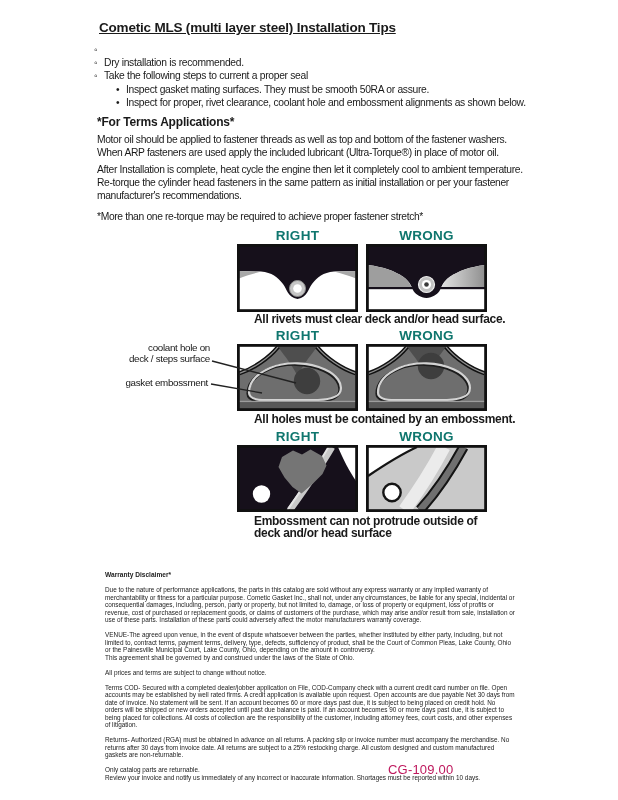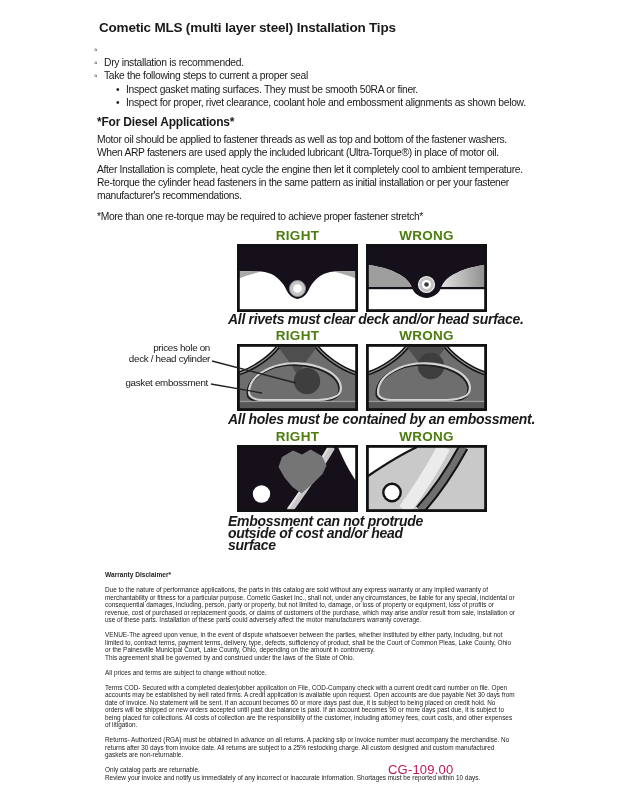--- a/index.html
+++ b/index.html
@@ -1,35 +1,35 @@
 <!DOCTYPE html>
 <html><head>
 <meta charset="utf-8">
 <style>
   html,body{margin:0;padding:0;background:#fff;}
   .page{position:relative;width:618px;height:800px;background:#ffffff;overflow:hidden;
         font-family:"Liberation Sans",sans-serif;color:#1a1a1a;}
   
   .title{position:absolute;left:99px;top:20px;font-size:13.5px;font-weight:bold;
-         letter-spacing:-0.2px;white-space:nowrap;}
+         text-decoration:underline;letter-spacing:-0.2px;white-space:nowrap;}
   .tips{position:absolute;left:94px;top:43px;font-size:10.3px;letter-spacing:-0.3px;line-height:13.2px;}
   .tips .row{display:flex;}
   .tips .row.sub{margin-left:22px;}
   .tips .marker{width:10px;flex:0 0 10px;}
   .diesel-h{position:absolute;left:97px;top:115px;font-size:12px;font-weight:bold;letter-spacing:-0.2px;}
   .bodyp{position:absolute;left:97px;width:432px;font-size:10.3px;line-height:13.2px;letter-spacing:-0.35px;}
   .p0{top:133px;} .p1{top:163px;} .p2{top:210px;}
   
   .dlabel{position:absolute;width:121px;text-align:center;font-size:13.5px;font-weight:600;
-          letter-spacing:0.3px;color:#4d7c0f;}
+          letter-spacing:0.3px;color:#0f766e;}
   .colL{left:237px;} .colR{left:366px;}
   .lr1{top:228px;} .lr2{top:328px;} .lr3{top:429px;}
   .dbox{position:absolute;display:block;}
   .br1{top:244px;} .br2{top:344px;} .br3{top:445px;}
-  .caption{position:absolute;left:228px;font-size:14px;font-weight:600;letter-spacing:-0.3px;line-height:11.8px;font-style:italic;}
+  .caption{position:absolute;left:254px;font-size:12px;font-weight:600;letter-spacing:-0.3px;line-height:11.8px;}
   .cap1{top:314px;} .cap2{top:414px;} .cap3{top:516px;width:225px;}
   .callout{position:absolute;text-align:right;font-size:9.8px;letter-spacing:-0.3px;line-height:10.6px;color:#161616;}
   .co1{left:88px;top:343px;width:122px;}
   .co2{left:88px;top:378px;width:120px;}
   .pointer-svg{position:absolute;left:208px;top:355px;z-index:5;}
   
   .legal{position:absolute;left:105px;top:571px;width:410px;font-size:6.4px;line-height:7.5px;color:#222;}
   .legal h3{margin:0 0 7.5px 0;font-size:6.6px;font-weight:bold;}
   .legal p{margin:0 0 7.5px 0;}
   .legal p.tight{margin-bottom:0;}
@@ -49,29 +49,29 @@
     <div class="row">
       <span class="marker">◦</span>
       <span>Dry installation is recommended.</span>
     </div>
     <div class="row">
       <span class="marker">◦</span>
       <span>Take the following steps to current a proper seal</span>
     </div>
     <div class="row sub">
       <span class="marker">•</span>
-      <span>Inspect gasket mating surfaces.  They must be smooth 50RA or finer.</span>
+      <span>Inspect gasket mating surfaces.  They must be smooth 50RA or assure.</span>
     </div>
     <div class="row sub">
       <span class="marker">•</span>
       <span>Inspect for proper, rivet clearance, coolant hole and embossment alignments as shown below.</span>
     </div>
   </div>
 
-  <div class="diesel-h">*For Diesel Applications*</div>
+  <div class="diesel-h">*For Terms Applications*</div>
   <div class="bodyp p0">Motor oil should be applied to fastener threads as well as top and bottom of the fastener washers. When ARP fasteners are used apply the included lubricant (Ultra-Torque®) in place of motor oil.</div>
   <div class="bodyp p1">After Installation is complete, heat cycle the engine then let it completely cool to ambient temperature. Re-torque the cylinder head fasteners in the same pattern as initial installation or per your fastener manufacturer's recommendations.</div>
   <div class="bodyp p2">*More than one re-torque may be required to achieve proper fastener stretch*</div>
 
   <div class="dlabel colL lr1">RIGHT</div>
   <div class="dlabel colR lr1">WRONG</div>
 
   <svg class="dbox colL br1" width="121" height="68" viewBox="0 0 121 68">
     <path d="M2,2 H119 V27 L97,27.6 C86,28.6 80.5,33 75,40 C70.5,46 71,52.5 60.5,55 C50,52.5 50.5,46 46,40 C40.5,33 35,28.6 24,27.6 L2,27 Z" fill="#16101b"></path>
     <path d="M2,27 L24,27.6 C17,29.5 8.5,31.8 2,34.5 Z" fill="#a8a8a8"></path>
@@ -97,22 +97,22 @@
     <circle cx="60.5" cy="40.5" r="2.3" fill="#3a3a3a"></circle>
     <rect x="1.4" y="1.4" width="118.2" height="65.2" fill="none" stroke="#111" stroke-width="2.8"></rect>
   </svg>
 
   <div class="caption cap1">All rivets must clear deck and/or head surface.</div>
 
   <div class="dlabel colL lr2">RIGHT</div>
   <div class="dlabel colR lr2">WRONG</div>
 
   <div class="callout co1">
-    <div>prices hole on</div>
-    <div>deck / head cylinder</div>
+    <div>coolant hole on</div>
+    <div>deck / steps surface</div>
   </div>
   <div class="callout co2">gasket embossment</div>
 
   <svg class="pointer-svg" width="95" height="45" viewBox="0 0 95 45">
     <line x1="4" y1="6" x2="88" y2="28" stroke="#222" stroke-width="1.3"></line>
     <line x1="3" y1="29" x2="54" y2="38" stroke="#222" stroke-width="1.3"></line>
   </svg>
 
   <svg class="dbox colL br2" width="121" height="67" viewBox="0 0 121 67">
     <rect x="2" y="2" width="117" height="63" fill="#6e6e6e"></rect>
@@ -171,21 +171,21 @@
     <rect x="2" y="2" width="117" height="63" fill="#ffffff"></rect>
     <path d="M2,31 C19,19.5 37,8.5 51,2 L119,2 V65 H2 Z" fill="#c9c9c9"></path>
     <path d="M78,2 C67,23 52,46.5 38.5,65" stroke="#ebebeb" stroke-width="13" fill="none"></path>
     <path d="M2,31 C19,19.5 37,8.5 51,2" stroke="#141414" stroke-width="2.2" fill="none"></path>
     <path d="M97.5,2 C85.5,24 69.5,48 54,65" stroke="#141414" stroke-width="10.5" fill="none"></path>
     <path d="M97.5,2 C85.5,24 69.5,48 54,65" stroke="#6f6f6f" stroke-width="6.5" fill="none"></path>
     <circle cx="26" cy="47.5" r="8.7" fill="#ffffff" stroke="#141414" stroke-width="2.4"></circle>
     <rect x="1.4" y="1.4" width="118.2" height="64.2" fill="none" stroke="#111" stroke-width="2.8"></rect>
   </svg>
 
-  <div class="caption cap3">Embossment can not protrude outside of cost and/or head surface</div>
+  <div class="caption cap3">Embossment can not protrude outside of deck and/or head surface</div>
 
   <div class="legal">
     <h3>Warranty Disclaimer*</h3>
     <p>Due to the nature of performance applications, the parts in this catalog are sold without any express warranty or any implied warranty of merchantability or fitness for a particular purpose.  Cometic Gasket Inc., shall not, under any circumstances, be liable for any special, incidental or consequential damages, including, person, party or property, but not limited to, damage, or loss of property or equipment, loss of profits or revenue, cost of purchased or replacement goods, or claims of customers of the purchase, which may arise and/or result from sale, installation or use of these parts.  Installation of these parts could adversely affect the motor manufacturers warranty coverage.</p>
     <p class="tight">VENUE-The agreed upon venue, in the event of dispute whatsoever between the parties, whether instituted by either party, including, but not limited to, contract terms, payment terms, delivery, type, defects, sufficiency of product, shall be the Court of Common Pleas, Lake County, Ohio or the Painesville Municipal Court, Lake County, Ohio, depending on the amount in controversy.</p>
     <p>This agreement shall be governed by and construed under the laws of the State of Ohio.</p>
     <p>All prices and terms are subject to change without notice.</p>
     <p>Terms COD- Secured with a completed dealer/jobber application on File, COD-Company check with a current credit card number on file.  Open accounts may be established by well rated firms.  A credit application is available upon request.  Open accounts are due payable Net 30 days from date of invoice.  No statement will be sent.  If an account becomes 60 or more days past due, it is subject to being placed on credit hold.  No orders will be shipped or new orders accepted until past due balance is paid.  If an account becomes 90 or more days past due, it is subject to being placed for collections.  All costs of collection are the responsibility of the customer, including attorney fees, court costs, and other expenses of litigation.</p>
     <p>Returns- Authorized (RGA) must be obtained in advance on all returns.  A packing slip or invoice number must accompany the merchandise.  No returns after 30 days from invoice date.  All returns are subject to a 25% restocking charge.  All custom designed and custom manufactured gaskets are non-returnable.</p>
     <p class="tight">Only catalog parts are returnable.</p>

